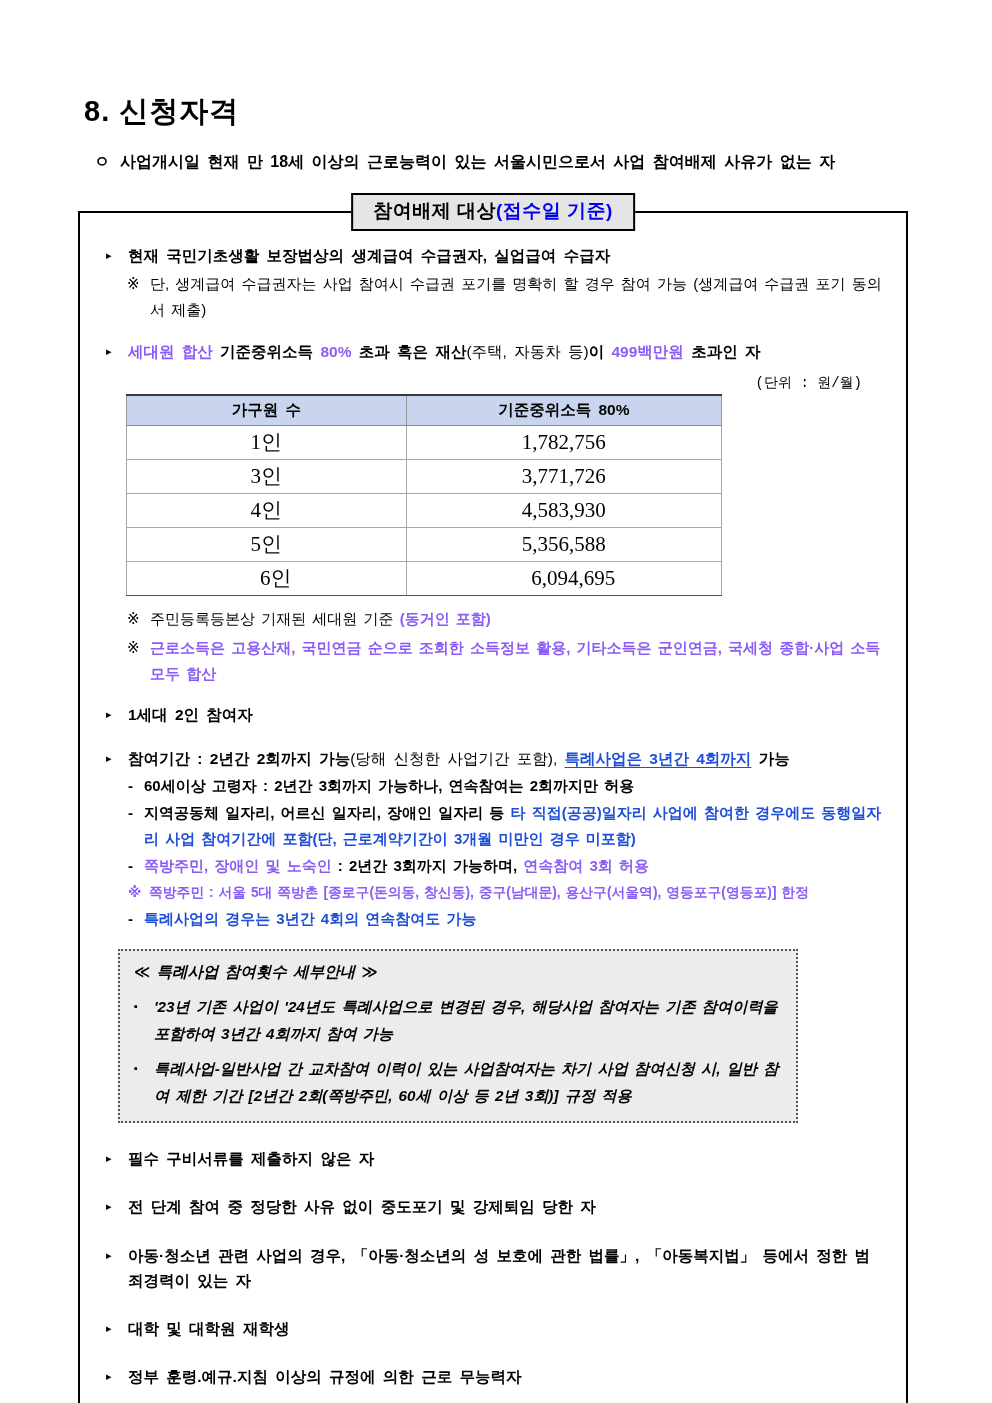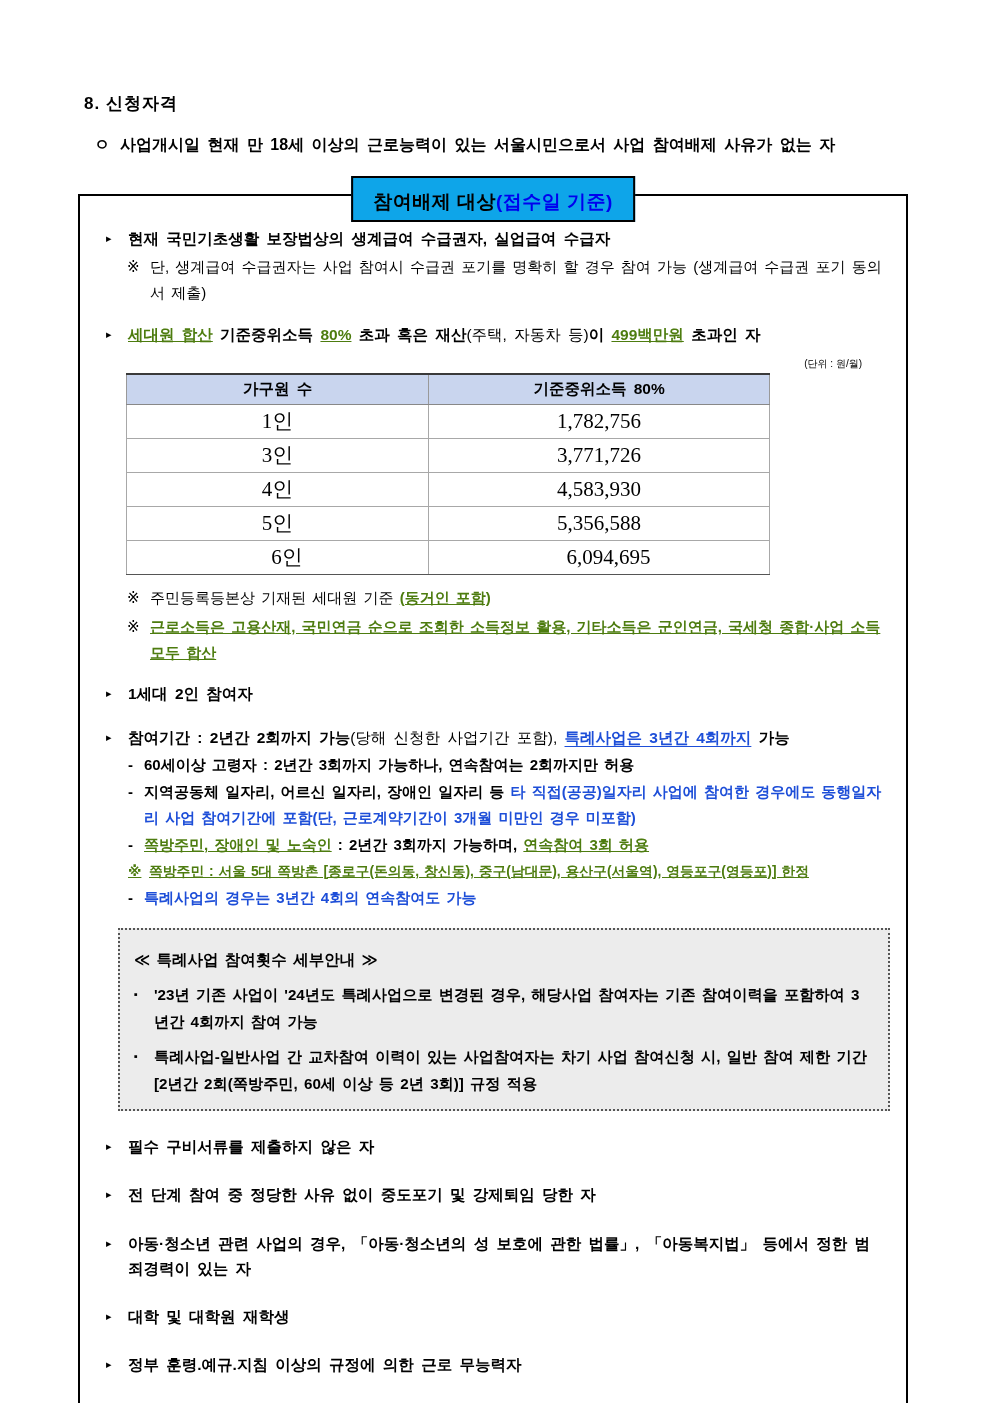--- a/index.html
+++ b/index.html
@@ -1,61 +1,61 @@
 <!DOCTYPE html>
 <html><head>
 <meta charset="utf-8">
 <style>
   * { margin:0; padding:0; box-sizing:border-box; }
   html,body { width:992px; height:1403px; background:#fff; color:#000;
     font-family:"Liberation Sans","DejaVu Sans",sans-serif; overflow:hidden; }
   .page { padding:92px 44px 0 84px; }
 
-  .heading { font-size:17px; font-weight:700; letter-spacing:1px; }
+  .heading { font-size:29px; font-weight:700; letter-spacing:1px; }
   .intro { display:flex; gap:10px; margin:20px 0 20px 10px; font-size:16px; font-weight:700; word-spacing:3px; }
 
   .box-wrap { position:relative; padding-top:18px; width:830px; margin-left:-6px; }
   .box-title { position:absolute; top:0; left:50%; transform:translateX(-50%); z-index:2;
-    background:#0ea5e9; border:2px solid #000; padding:11px 20px 5px; font-size:19px; font-weight:800;
+    background:#e5e5e5; border:2px solid #000; padding:3px 20px 5px; font-size:19px; font-weight:800;
     white-space:nowrap; letter-spacing:0.5px; }
   .box-title .blue { color:#0000ee; }
 
   .main-box { border:2px solid #000; padding:30px 24px 16px 26px; background:#fff; }
 
   .item { display:flex; gap:9px; margin-top:15px; font-size:15.5px; font-weight:700; line-height:1.62; word-spacing:3px; }
   .item.first { margin-top:0; }
   .item .tri { flex:0 0 13px; font-size:11px; padding-top:4px; font-weight:400; }
   .tail-item { margin-top:23px; }
 
   .note { display:flex; gap:7px; margin:3px 0 0 21px; font-size:15px; font-weight:400; line-height:1.75; word-spacing:2px; }
   .note .nm { flex:0 0 16px; }
 
   .sub { display:flex; gap:7px; margin:2px 0 0 22px; font-size:15px; font-weight:700; line-height:1.7; word-spacing:2px; }
   .sub .dash { flex:0 0 9px; }
   .subnote { display:flex; gap:6px; margin:2px 0 0 22px; font-size:13.8px; font-weight:700; line-height:1.7; word-spacing:1px; }
   .subnote .nm { flex:0 0 15px; }
 
-  .red { color:#4d7c0f;text-decoration:underline; }
+  .red { color:#8b5cf6; }
   .blue { color:#1d4ed8; }
   .plain { font-weight:400; }
   .u { text-decoration:underline; text-underline-offset:3px; }
 
-  .unit-label { width:736px; margin:10px 0 2px 20px; text-align:right; font-size:10px;
-    font-family:Liberation Sans, sans-serif; }
-  table.income { width:644px; margin-left:20px; border-collapse:collapse; }
+  .unit-label { width:736px; margin:10px 0 2px 20px; text-align:right; font-size:14px;
+    font-family:Liberation Mono, monospace; }
+  table.income { width:596px; margin-left:20px; border-collapse:collapse; }
   table.income th { background:#c9d5ee; border-top:2px solid #3a3a3a; border-bottom:1px solid #888;
     border-left:1px solid #999; border-right:1px solid #999;
     font-size:15.5px; font-weight:700; padding:4px 2px; word-spacing:3px; }
   table.income td { border:1px solid #a8a8a8; text-align:center; padding:2.5px 2px;
     font-size:21px; font-family:"Liberation Serif","DejaVu Serif",serif; }
   table.income .c1 { width:47%; }
   table.income tr:last-child td { border-bottom:1.5px solid #555;padding-left:21px; }
 
-  .special-box { margin:17px 0 0 12px; width:772px; background:#ececec; border:2px dotted #555;
-    padding:17px 14px 12px; }
+  .special-box { margin:17px 0 0 12px; width:680px; background:#ececec; border:2px dotted #555;
+    padding:8px 14px 12px;font-style:italic; }
   .special-title { font-size:15.5px; font-weight:700; line-height:1.7; word-spacing:2px; }
   .special-bullet { display:flex; gap:8px; margin-top:9px; font-size:15.2px; font-weight:600; line-height:1.75; word-spacing:2px; }
   .special-bullet .sq { flex:0 0 12px; font-size:11px; padding-top:3px; }
 </style>
 </head>
 <body>
 
 <div class="page">
 
   <div class="heading">8. 신청자격</div>

